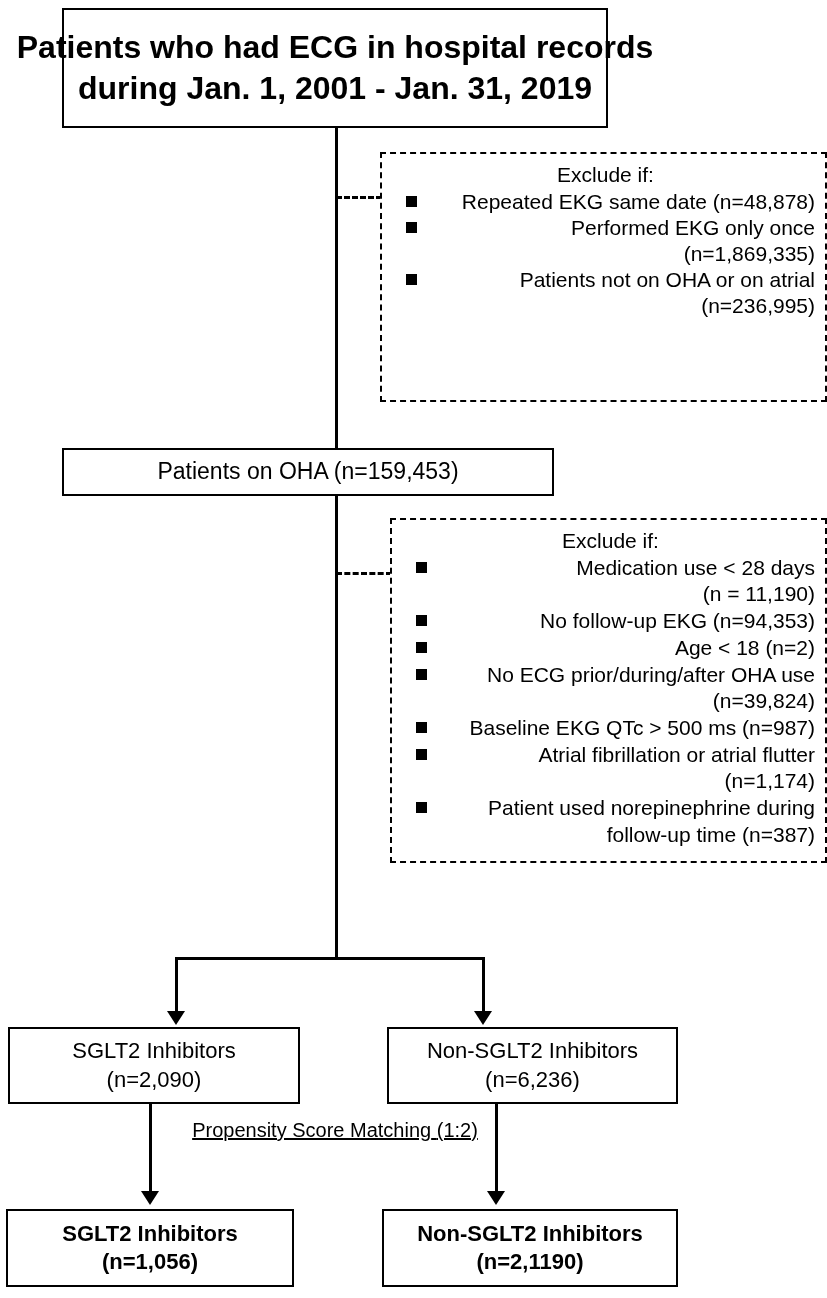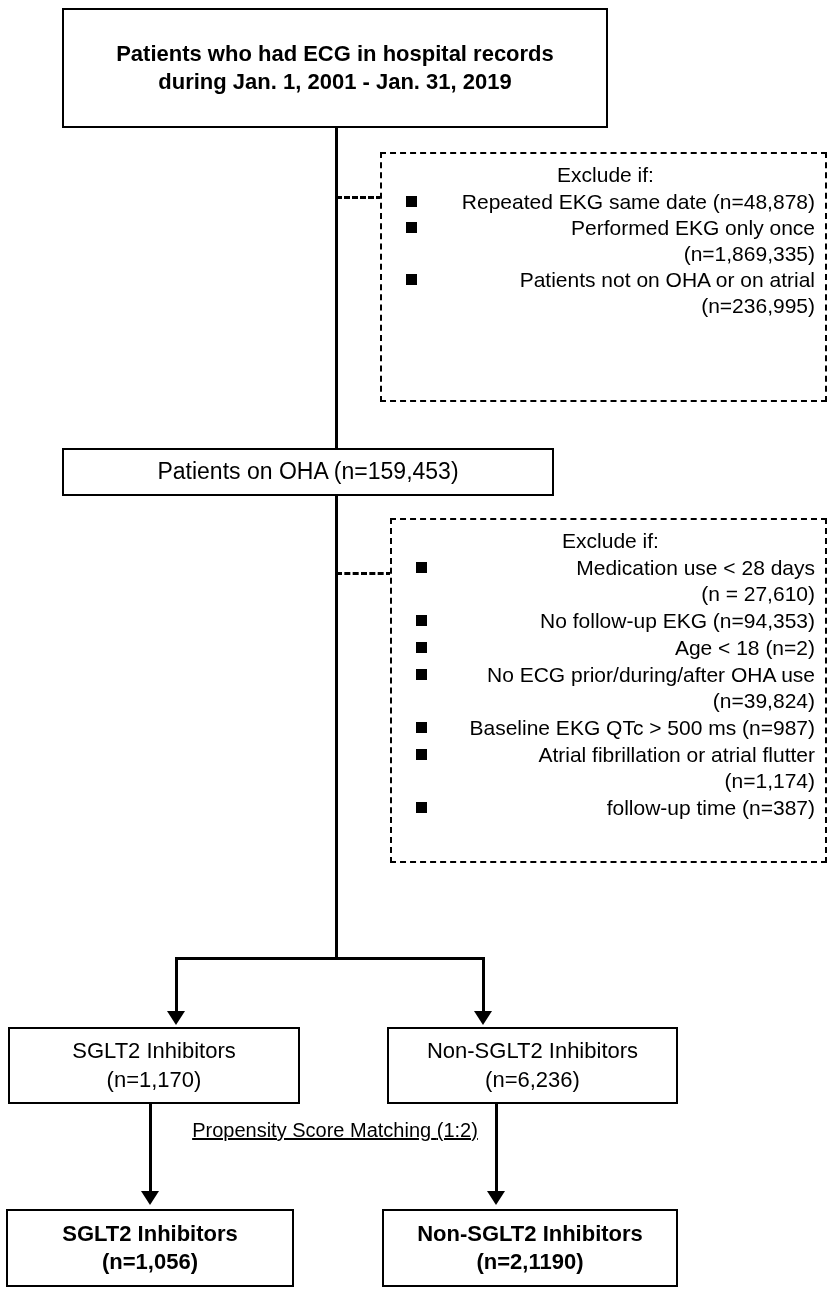--- a/index.html
+++ b/index.html
@@ -28,21 +28,21 @@
     background: #ffffff;
     display: flex;
     flex-direction: column;
     align-items: center;
     justify-content: center;
     text-align: center;
     line-height: 1.28;
   }
   .box .line { display: block; white-space: nowrap; }
 
-  .box-top      { left: 62px;  top: 8px;    width: 546px; height: 120px; font-size: 22px; font-weight: bold; justify-content: center; }
+  .box-top      { left: 62px;  top: 8px;    width: 546px; height: 120px; font-size: 32px; font-weight: bold; justify-content: center; }
   .box-oha      { left: 62px;  top: 448px;  width: 492px; height: 48px;  font-size: 23px; }
   .box-arm-l    { left: 8px;   top: 1027px; width: 292px; height: 77px;  font-size: 22px; }
   .box-arm-r    { left: 387px; top: 1027px; width: 291px; height: 77px;  font-size: 22px; }
   .box-final-l  { left: 6px;   top: 1209px; width: 288px; height: 78px;  font-size: 22px; font-weight: bold; }
   .box-final-r  { left: 382px; top: 1209px; width: 296px; height: 78px;  font-size: 22px; font-weight: bold; }
 
   
   .excl-box {
     position: absolute;
     box-sizing: border-box;
@@ -165,21 +165,21 @@
 
   <div class="dashline" style="left:336px; top:572px; width:56px;"></div>
 
   <div class="excl-box excl-2">
     <div class="excl-title">Exclude if:</div>
     <ul class="excl-list">
       <li class="excl-item">
         <span class="bullet"></span>
         <span class="excl-text">
           <span class="line">Medication use &lt; 28 days</span>
-          <span class="line">(n = 27,610)</span>
+          <span class="line">(n = 11,190)</span>
         </span>
       </li>
       <li class="excl-item">
         <span class="bullet"></span>
         <span class="excl-text">
           <span class="line">No follow-up EKG (n=94,353)</span>
         </span>
       </li>
       <li class="excl-item">
         <span class="bullet"></span>
@@ -203,35 +203,36 @@
       <li class="excl-item">
         <span class="bullet"></span>
         <span class="excl-text">
           <span class="line">Atrial fibrillation or atrial flutter</span>
           <span class="line">(n=1,174)</span>
         </span>
       </li>
       <li class="excl-item">
         <span class="bullet"></span>
         <span class="excl-text">
+          <span class="line">Patient used norepinephrine during</span>
           <span class="line">follow-up time (n=387)</span>
         </span>
       </li>
     </ul>
   </div>
 
   <div class="hline" style="left:175px; top:957px; width:310px;"></div>
   <div class="vline" style="left:175px; top:957px; height:56px;"></div>
   <div class="arrow-down" style="left:167px; top:1011px;"></div>
   <div class="vline" style="left:482px; top:957px; height:56px;"></div>
   <div class="arrow-down" style="left:474px; top:1011px;"></div>
 
   <div class="box box-arm-l">
     <span class="line">SGLT2 Inhibitors</span>
-    <span class="line">(n=1,170)</span>
+    <span class="line">(n=2,090)</span>
   </div>
   <div class="box box-arm-r">
     <span class="line">Non-SGLT2 Inhibitors</span>
     <span class="line">(n=6,236)</span>
   </div>
 
   <div class="vline" style="left:149px; top:1104px; height:89px;"></div>
   <div class="arrow-down" style="left:141px; top:1191px;"></div>
 
   <div class="vline" style="left:495px; top:1104px; height:89px;"></div>

